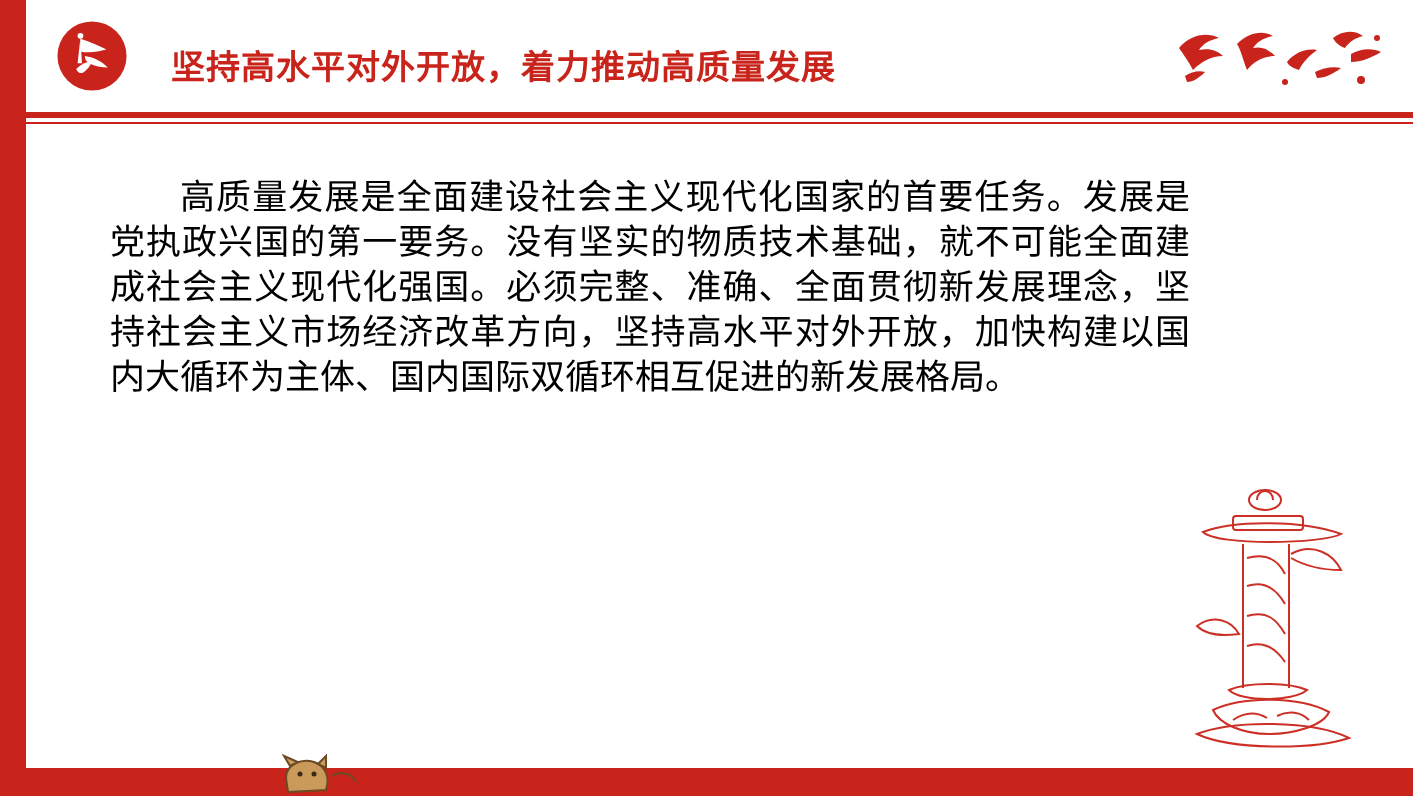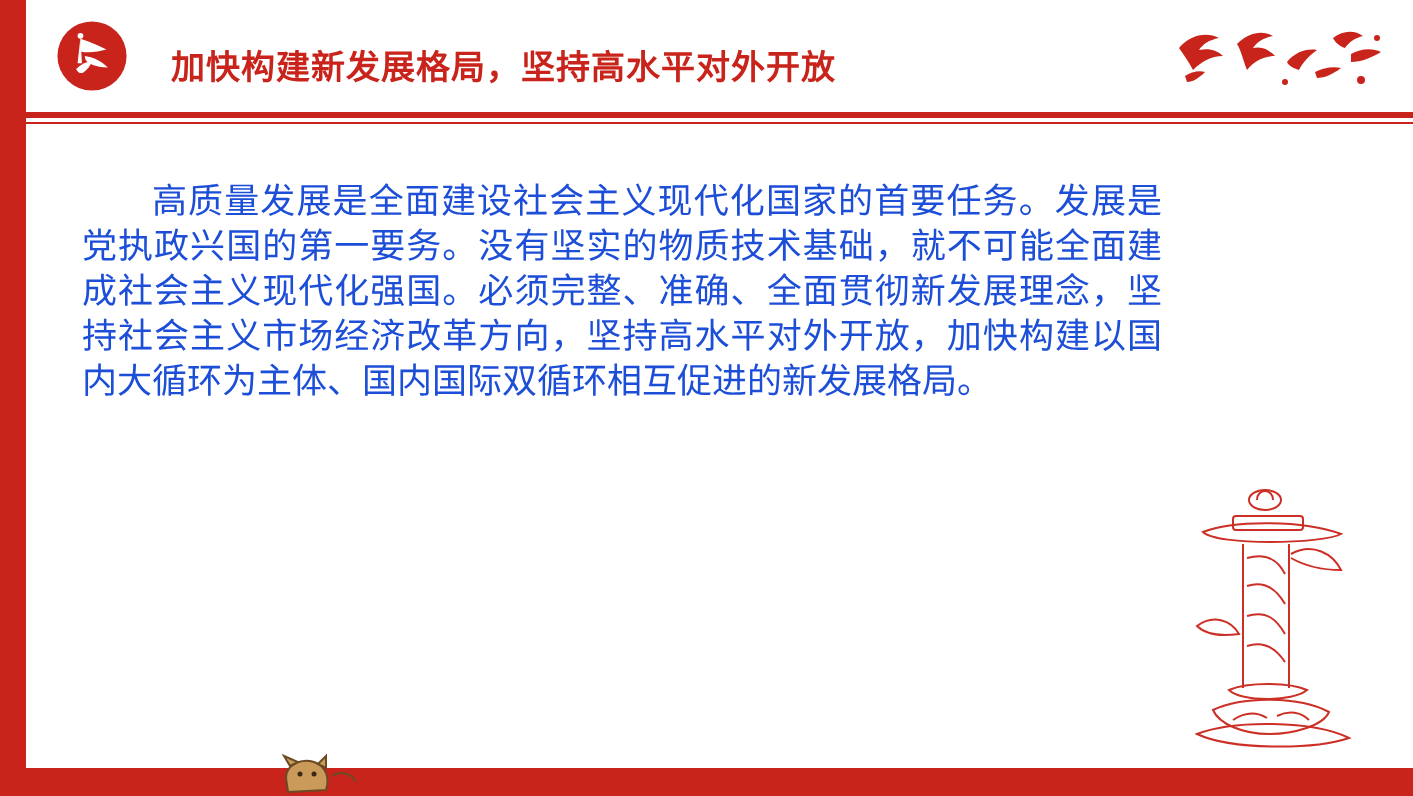--- a/index.html
+++ b/index.html
@@ -91,26 +91,26 @@
   .body-area {
     position: absolute;
     left: 26px;
     top: 128px;
     width: 1387px;
     height: 640px;
   }
 
   .para {
     position: absolute;
-    left: 56px;
+    left: 84px;
     width: 1080px;
-    font-family: Liberation Sans, sans-serif;
+    font-family: Liberation Mono, monospace;
     font-size: 35px;
     line-height: 45px;
-    color: #1d4ed8;
+    color: #000000;
     text-align: justify;
     text-justify: inter-ideograph;
     text-indent: 2em;
     white-space: pre-wrap;
   }
   .para-1 { top: 50px; }
   .para-2 { top: 295px; }
 
   
   .pillar {
@@ -152,21 +152,21 @@
       <circle cx="50" cy="50" r="48" fill="#C9241B"></circle>
       <g fill="#ffffff">
         <path d="M34 24 L36 60 L30 60 Z"></path>
         <path d="M34 26 C48 30 60 36 70 41 C59 44 47 46 35 44 Z"></path>
         <path d="M40 50 C54 52 64 58 72 66 C63 66 54 64 46 60 C42 58 40 54 40 50 Z"></path>
         <path d="M28 68 C34 62 42 58 50 57 C48 63 44 69 38 73 C34 75 30 73 28 68 Z"></path>
         <circle cx="34" cy="22" r="4"></circle>
       </g>
     </svg>
 
-    <div class="title">加快构建新发展格局，坚持高水平对外开放</div>
+    <div class="title">坚持高水平对外开放，着力推动高质量发展</div>
 
     <svg class="doves" viewBox="0 0 230 86" aria-hidden="true">
       <g fill="#C9241B">
         <path d="M14 30 C26 16 42 14 54 20 C44 22 38 26 34 32 C44 30 52 32 58 38 C46 38 36 44 28 52 C24 44 18 36 14 30 Z"></path>
         <path d="M20 58 C26 54 34 52 40 54 C34 60 28 64 22 64 Z"></path>
         <path d="M72 26 C84 14 98 12 108 18 C98 20 92 24 88 30 C98 28 104 32 110 38 C98 38 88 44 82 52 C78 42 76 32 72 26 Z"></path>
         <path d="M122 44 C130 34 142 30 152 32 C144 38 138 44 134 52 C128 50 124 48 122 44 Z"></path>
         <path d="M150 54 C158 50 168 48 176 50 C168 56 160 60 152 60 Z"></path>
         <path d="M168 20 C178 12 190 12 198 18 C190 20 184 24 180 30 C174 28 170 24 168 20 Z"></path>
         <path d="M186 36 C196 30 208 30 216 34 C206 40 196 44 186 44 Z"></path>

